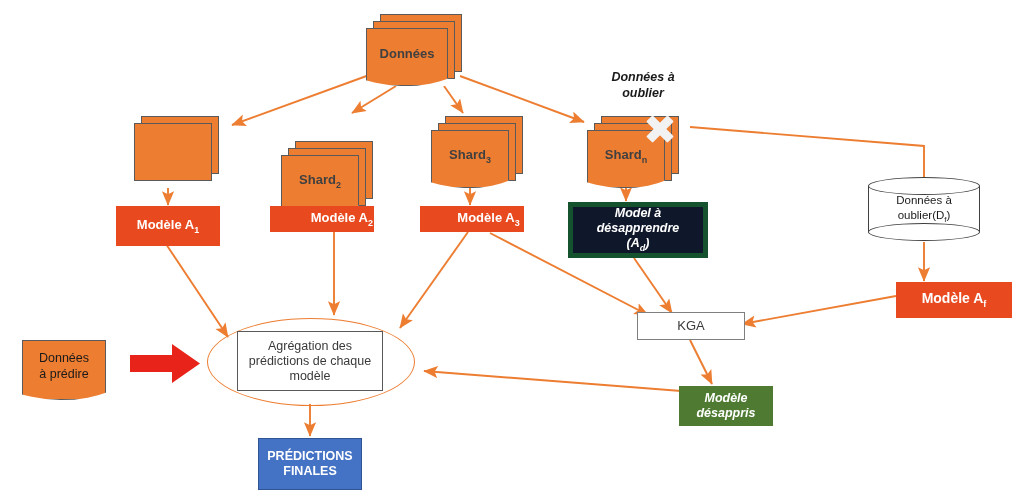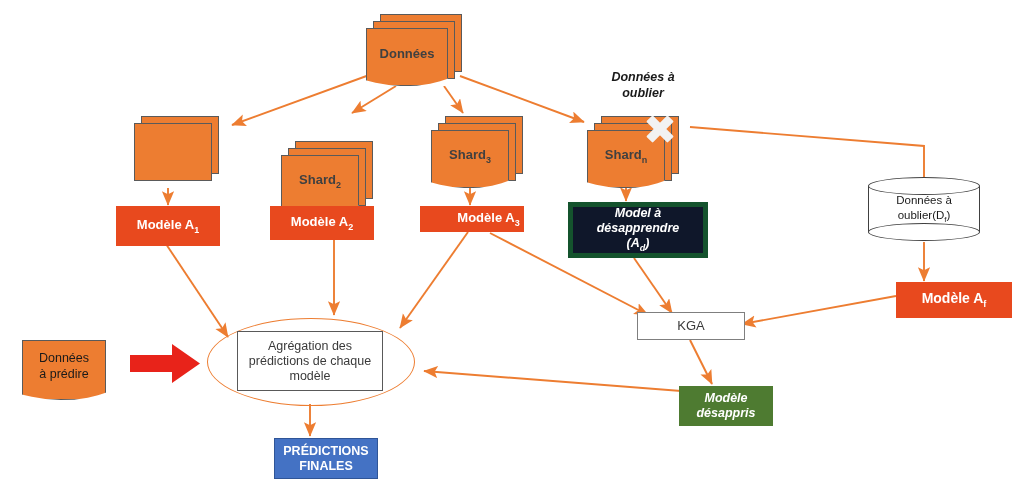--- a/index.html
+++ b/index.html
@@ -246,21 +246,21 @@
   <div class="xmark" style="left:645px;top:114px;"></div>
 
   <div class="freetext" style="left:584px;top:70px;width:118px;">
     <div>Données à</div>
     <div>oublier</div>
   </div>
 
   <div class="box model" style="left:116px;top:206px;width:104px;height:40px;">
     <span><span>Modèle A</span><sub>1</sub></span>
   </div>
-  <div class="box model" style="left:270px;top:206px;width:104px;height:34px;">
+  <div class="box model" style="left:270px;top:206px;width:104px;height:26px;justify-content:flex-end;">
     <span><span>Modèle A</span><sub>2</sub></span>
   </div>
   <div class="box model" style="left:420px;top:206px;width:104px;height:26px;padding-left:33px;">
     <span><span>Modèle A</span><sub>3</sub></span>
   </div>
 
   <div class="box red" style="left:568px;top:202px;width:140px;height:56px;">
     <span>
       <span>Model à</span><br>
       <span>désapprendre</span><br>
@@ -297,21 +297,21 @@
 
   <div class="ellipse" style="left:207px;top:318px;width:206px;height:86px;"></div>
   <div class="box agg" style="left:237px;top:331px;width:146px;height:60px;">
     <span>
       <span>Agrégation des</span><br>
       <span>prédictions de chaque</span><br>
       <span>modèle</span>
     </span>
   </div>
 
-  <div class="box blue" style="left:274px;top:438px;width:104px;height:41px;">
+  <div class="box blue" style="left:258px;top:438px;width:104px;height:52px;">
     <span>
       <span>PRÉDICTIONS</span><br>
       <span>FINALES</span>
     </span>
   </div>
 
   <div class="singledoc" style="left:22px;top:340px;width:84px;height:60px;">
     <span class="label">
       <span>Données</span><br>
       <span>à prédire</span>

